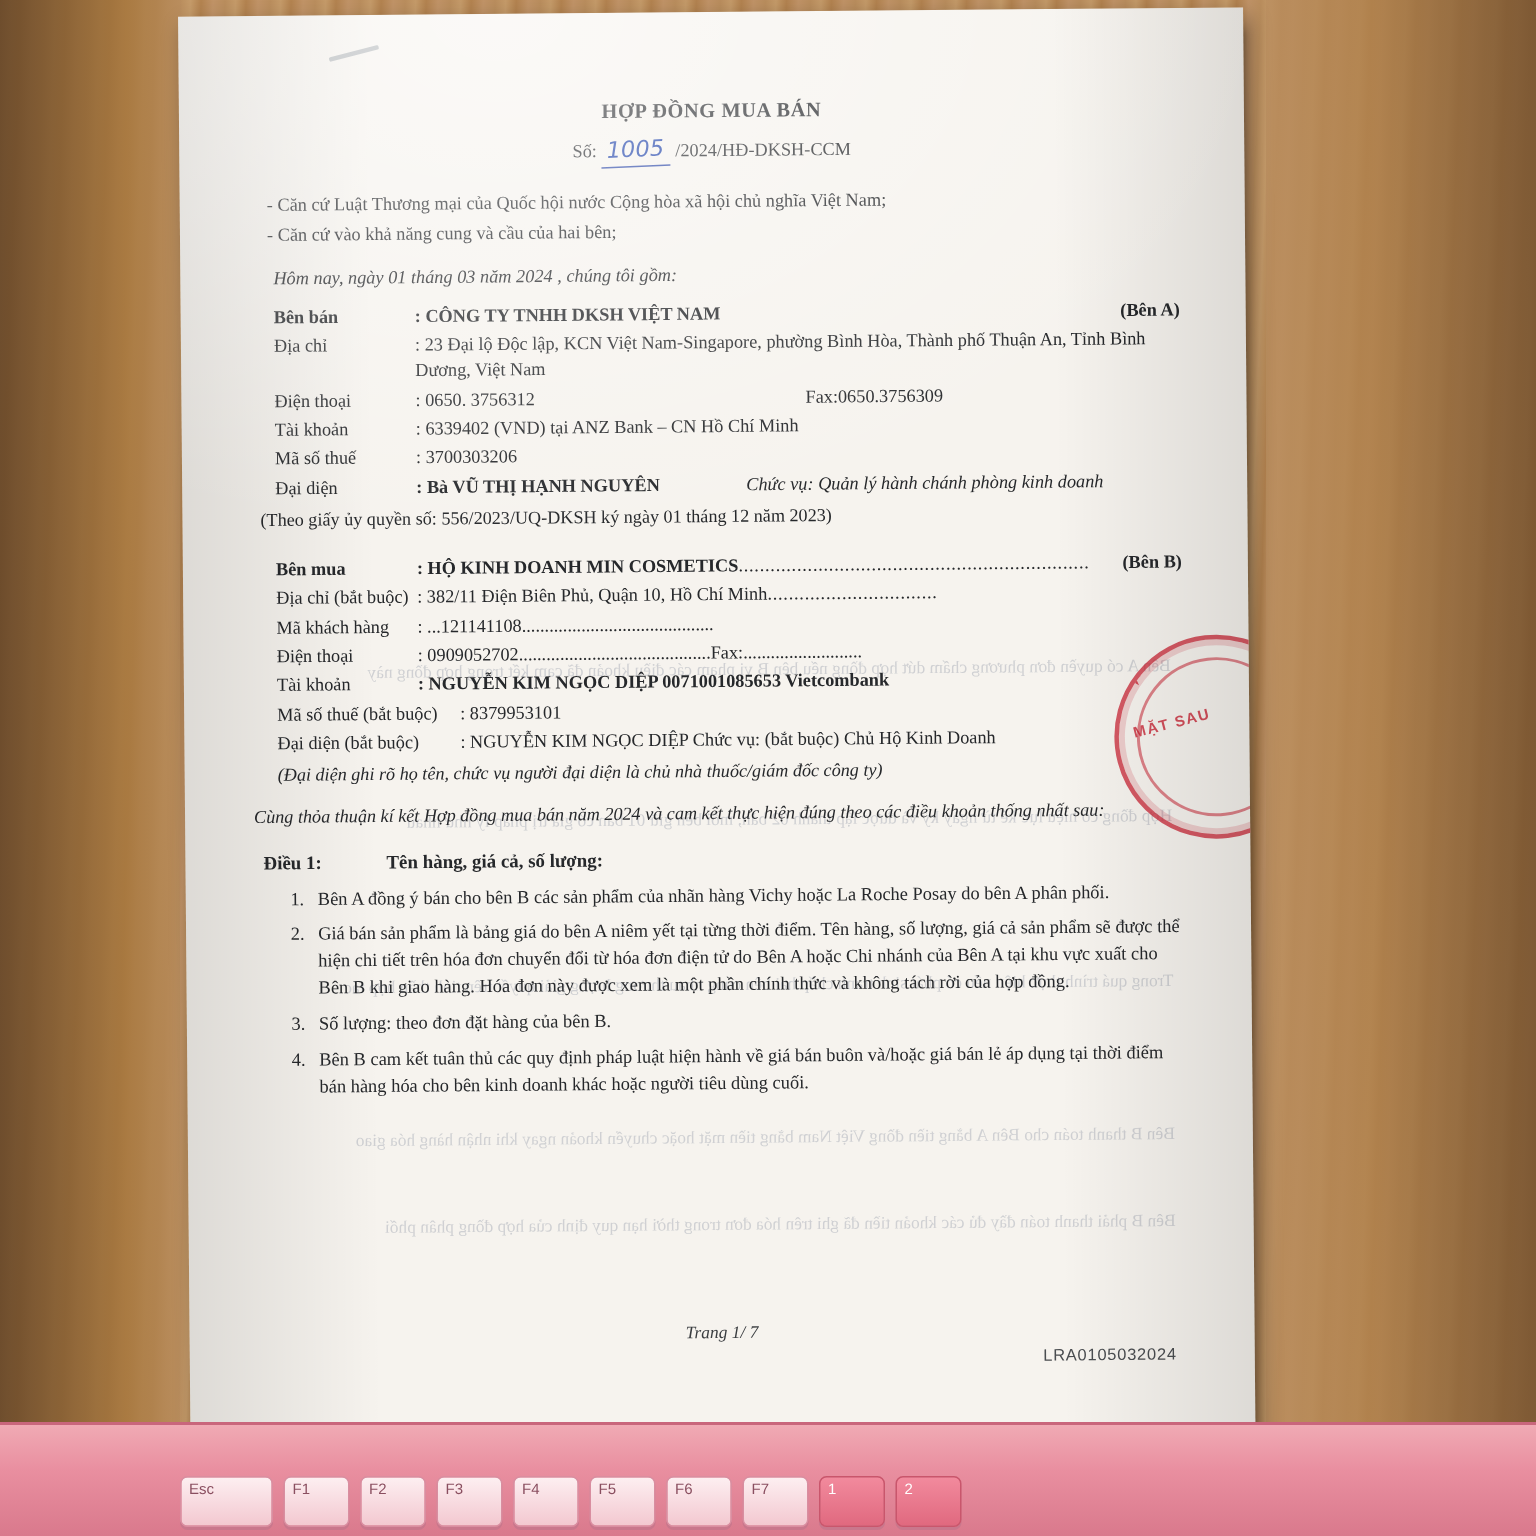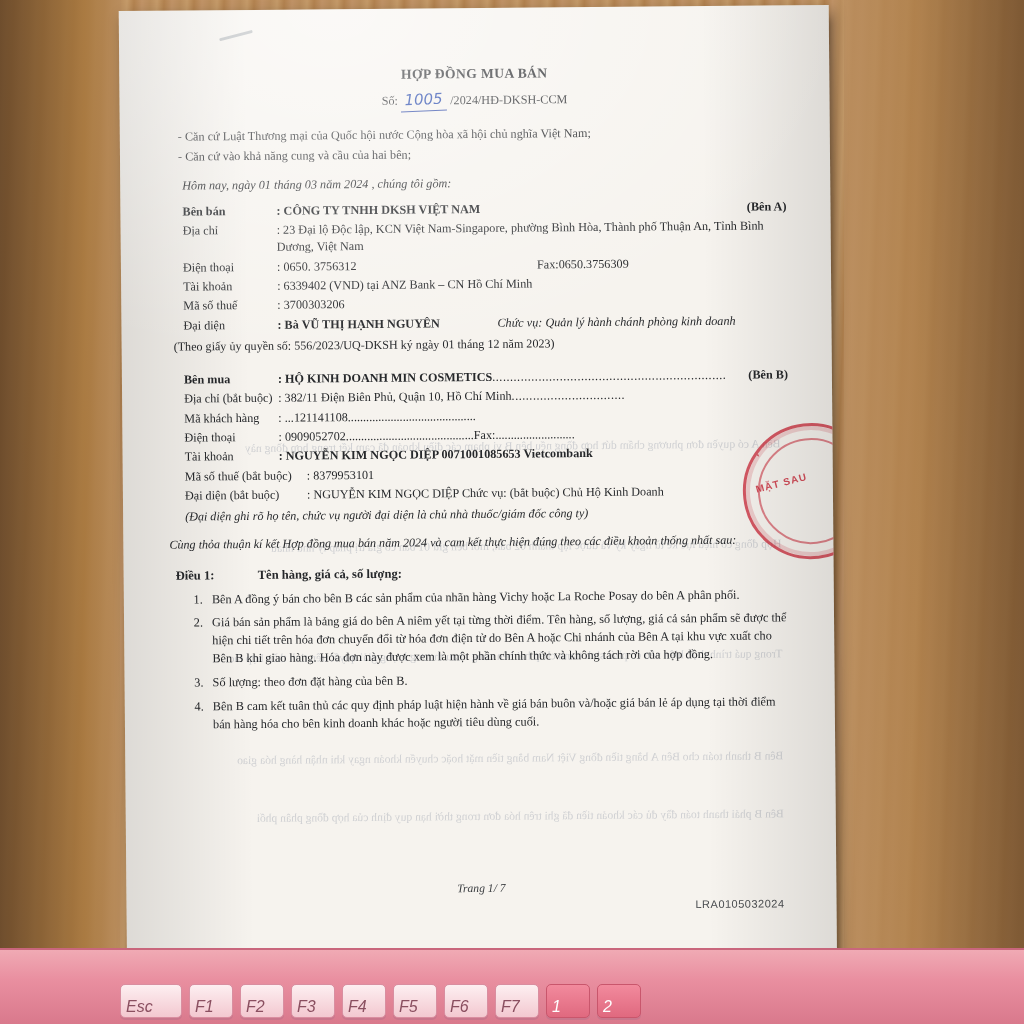--- a/index.html
+++ b/index.html
@@ -34,25 +34,24 @@
     position:absolute;left:0;bottom:0;width:1024px;height:74px;
     background:linear-gradient(180deg,#f0aab4,#e98fa0 40%,#d9798c);
     border-top:2px solid #c9667c;
   }
   .keyboard .kb-row{position:absolute;left:120px;bottom:6px;display:flex;gap:7px;}
   .keyboard .key{
     width:44px;height:34px;border-radius:5px;
     background:linear-gradient(180deg,#fdeff1,#f3c8d0);
     border:1px solid #d98ea0;
     box-shadow:0 2px 0 #c9778c;
-    font-size:16px;color:#8a4f60;
+    font-size:10px;color:#8a4f60;
     display:flex;align-items:flex-start;justify-content:flex-start;
-    padding:13px 0 0 5px;box-sizing:border-box;
+    padding:3px 0 0 5px;box-sizing:border-box;
     font-family:"Liberation Sans",sans-serif;
-    font-style:italic;
   }
   .keyboard .key.wide{width:62px;}
   .keyboard .key.red{background:linear-gradient(180deg,#f28a9d,#e0697f);color:#fff;border-color:#c9566c;}
 
   
   .paper{
     position:absolute;
     left:123px;top:8px;width:710px;height:985px;
     background:#f6f3ee;
     box-shadow:4px 6px 14px rgba(0,0,0,.35);

